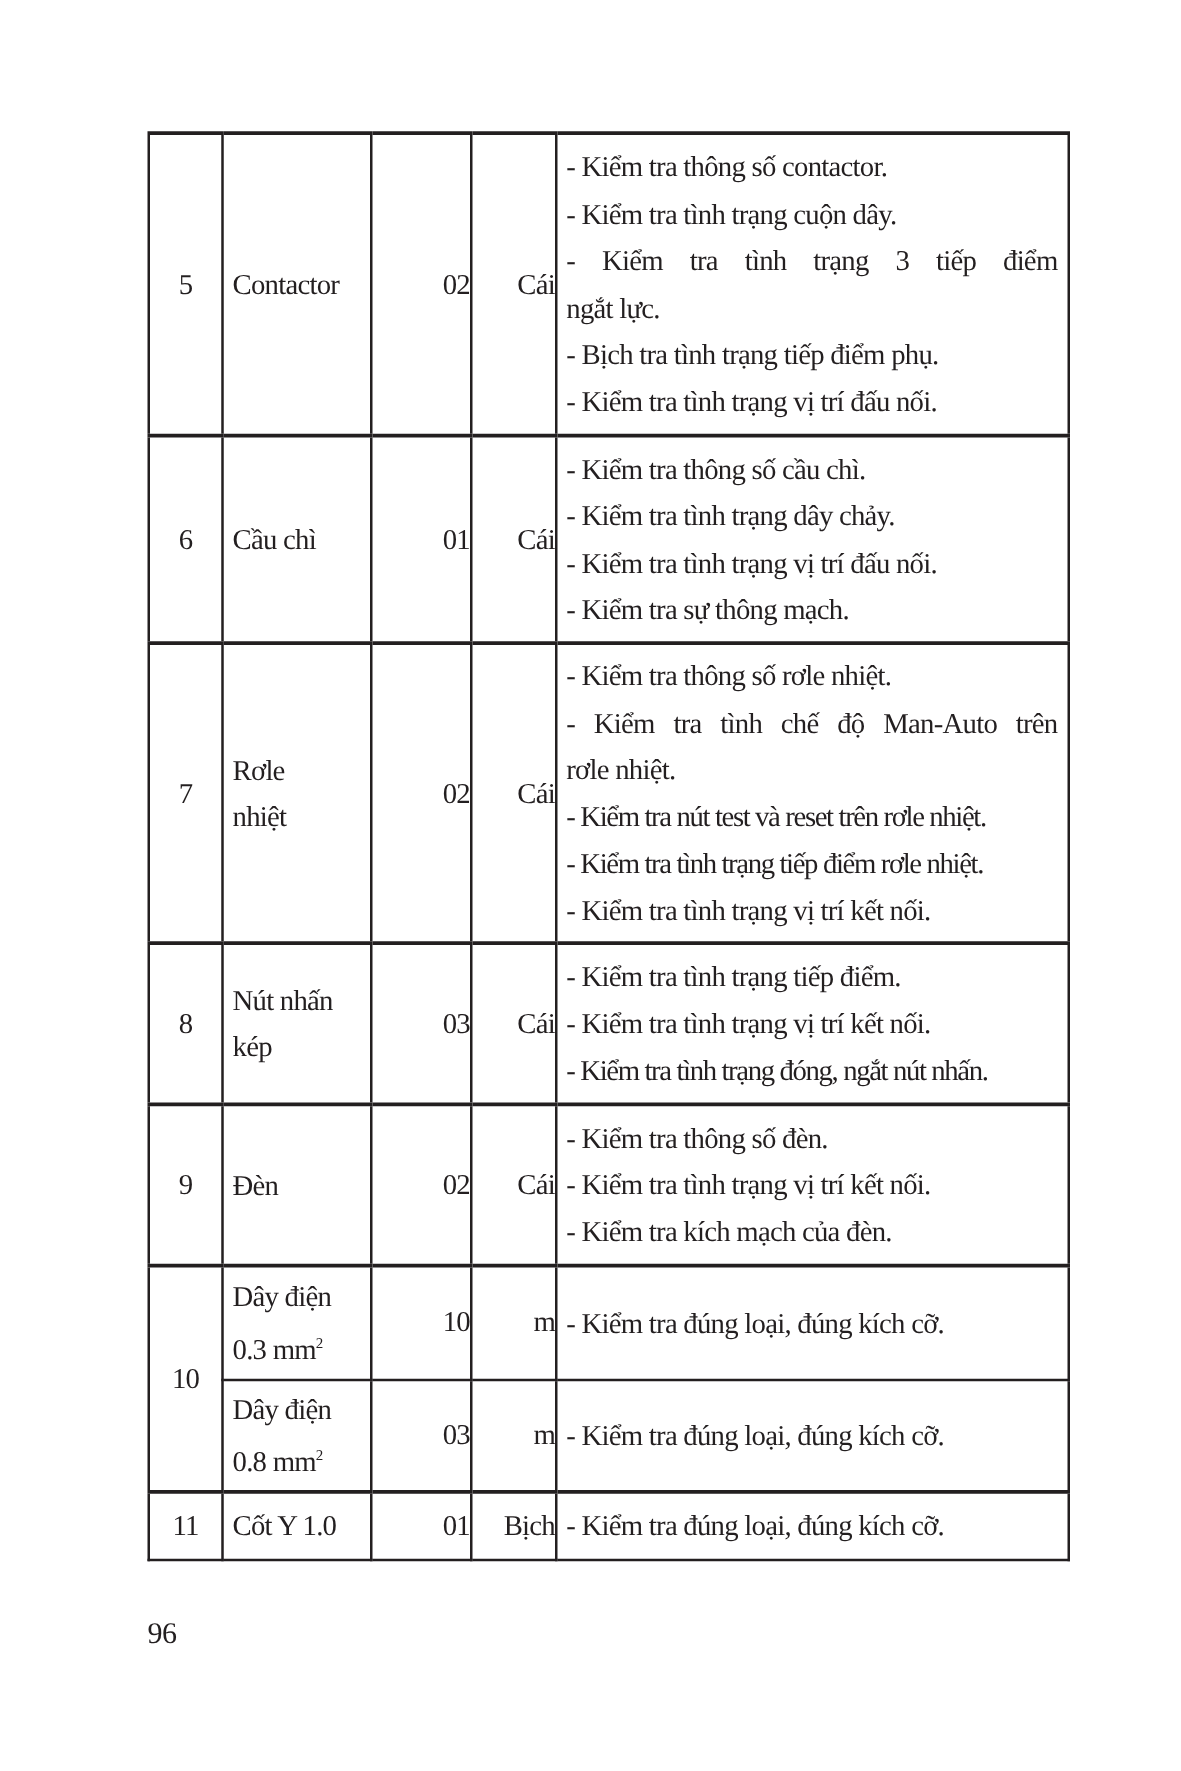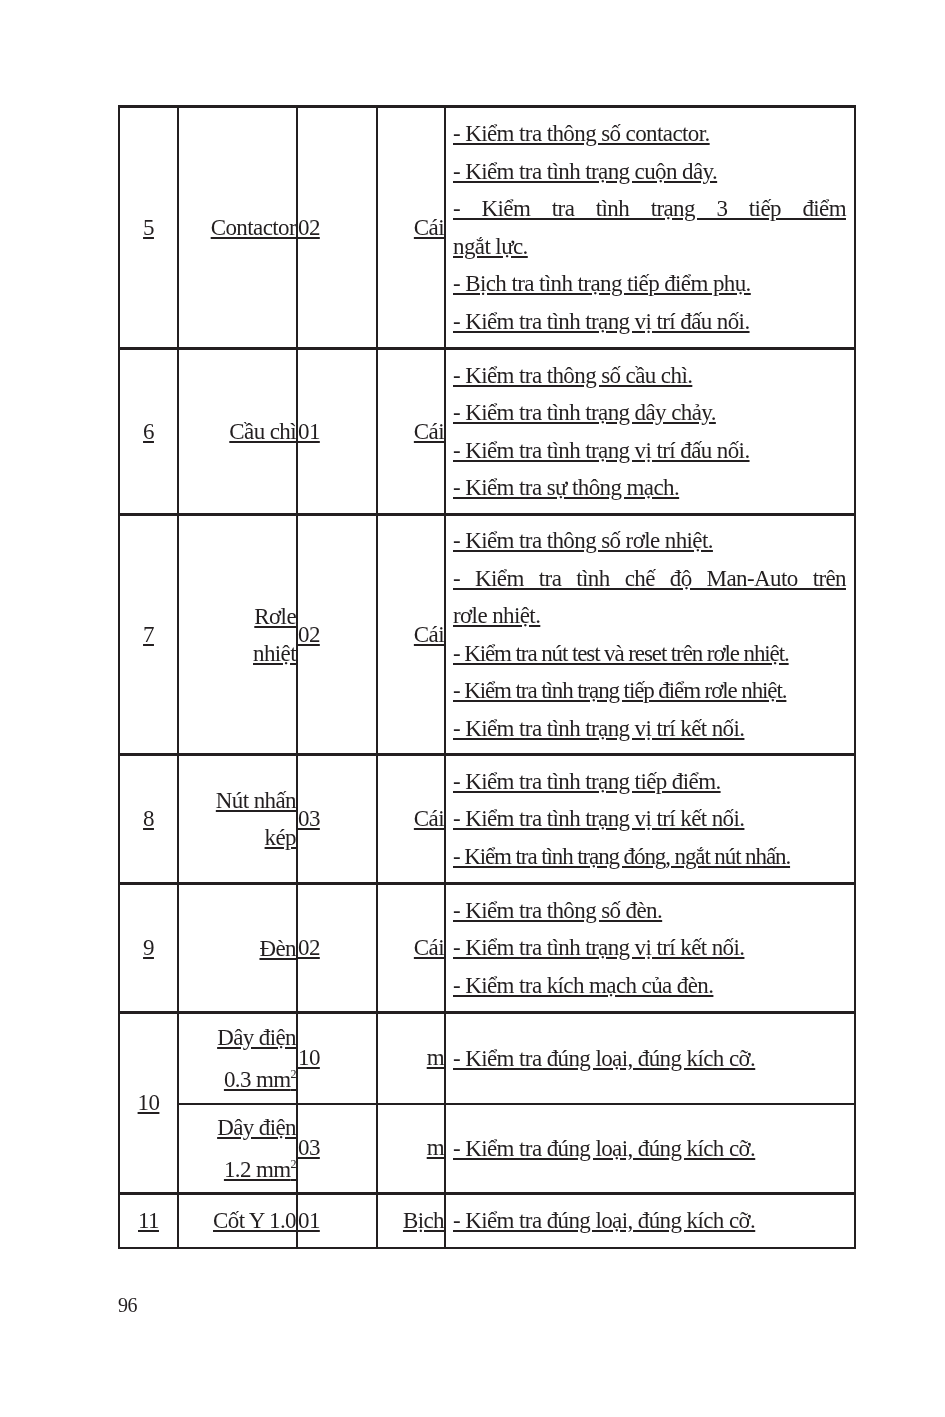--- a/index.html
+++ b/index.html
@@ -22,48 +22,47 @@
       width: 738px;
       border-collapse: collapse;
       table-layout: fixed;
       font-size: 23px;
       letter-spacing: -0.6px;
     }
     .sheet td {
       border: 2px solid #231f20;
       vertical-align: middle;
       padding: 0;
-      text-decoration: underline;
     }
     .sheet tr.heavy td { border-top-width: 3px; }
     .sheet tr.first td { border-top-width: 3px; }
     .sheet tr.last td { border-bottom-width: 2px; }
     .c-no { width: 59px; text-align: center; }
-    .c-name { width: 119px; text-align: right; padding-left: 7px !important; line-height: 37px; }
-    .c-qty { width: 80px; text-align: left; }
+    .c-name { width: 119px; text-align: left; padding-left: 7px !important; line-height: 37px; }
+    .c-qty { width: 80px; text-align: right; }
     .c-unit { width: 68px; text-align: right; }
     .c-desc { text-align: left; padding: 0 8px 0 7px !important; }
     .desc-line {
       display: block;
       line-height: 37.5px;
       white-space: nowrap;
     }
     .desc-line.justify {
       white-space: normal;
       text-align: justify;
       text-align-last: justify;
       word-spacing: 6px;
     }
     .desc-line.tight { letter-spacing: -1.1px; }
     .sup { font-size: 12px; vertical-align: 9px; }
     .page-number {
       position: absolute;
       left: 118px;
       top: 1294px;
-      font-size: 20px;
+      font-size: 24px;
       letter-spacing: -0.5px;
     }
   </style>
 </head>
 <body>
 
 <table class="sheet">
   <colgroup>
     <col style="width:59px">
     <col style="width:119px">
@@ -155,21 +154,21 @@
       <td class="c-qty">10</td>
       <td class="c-unit">m</td>
       <td class="c-desc">
         <span class="desc-line">- Kiểm tra đúng loại, đúng kích cỡ.</span>
       </td>
     </tr>
 
     <tr style="height:90px">
       <td class="c-name">
         <span style="display:block">Dây điện</span>
-        <span style="display:block"><span>1.2 mm</span><span class="sup">2</span></span>
+        <span style="display:block"><span>0.8 mm</span><span class="sup">2</span></span>
       </td>
       <td class="c-qty">03</td>
       <td class="c-unit">m</td>
       <td class="c-desc">
         <span class="desc-line">- Kiểm tra đúng loại, đúng kích cỡ.</span>
       </td>
     </tr>
 
     <tr class="heavy last" style="height:54px">
       <td class="c-no">11</td>

